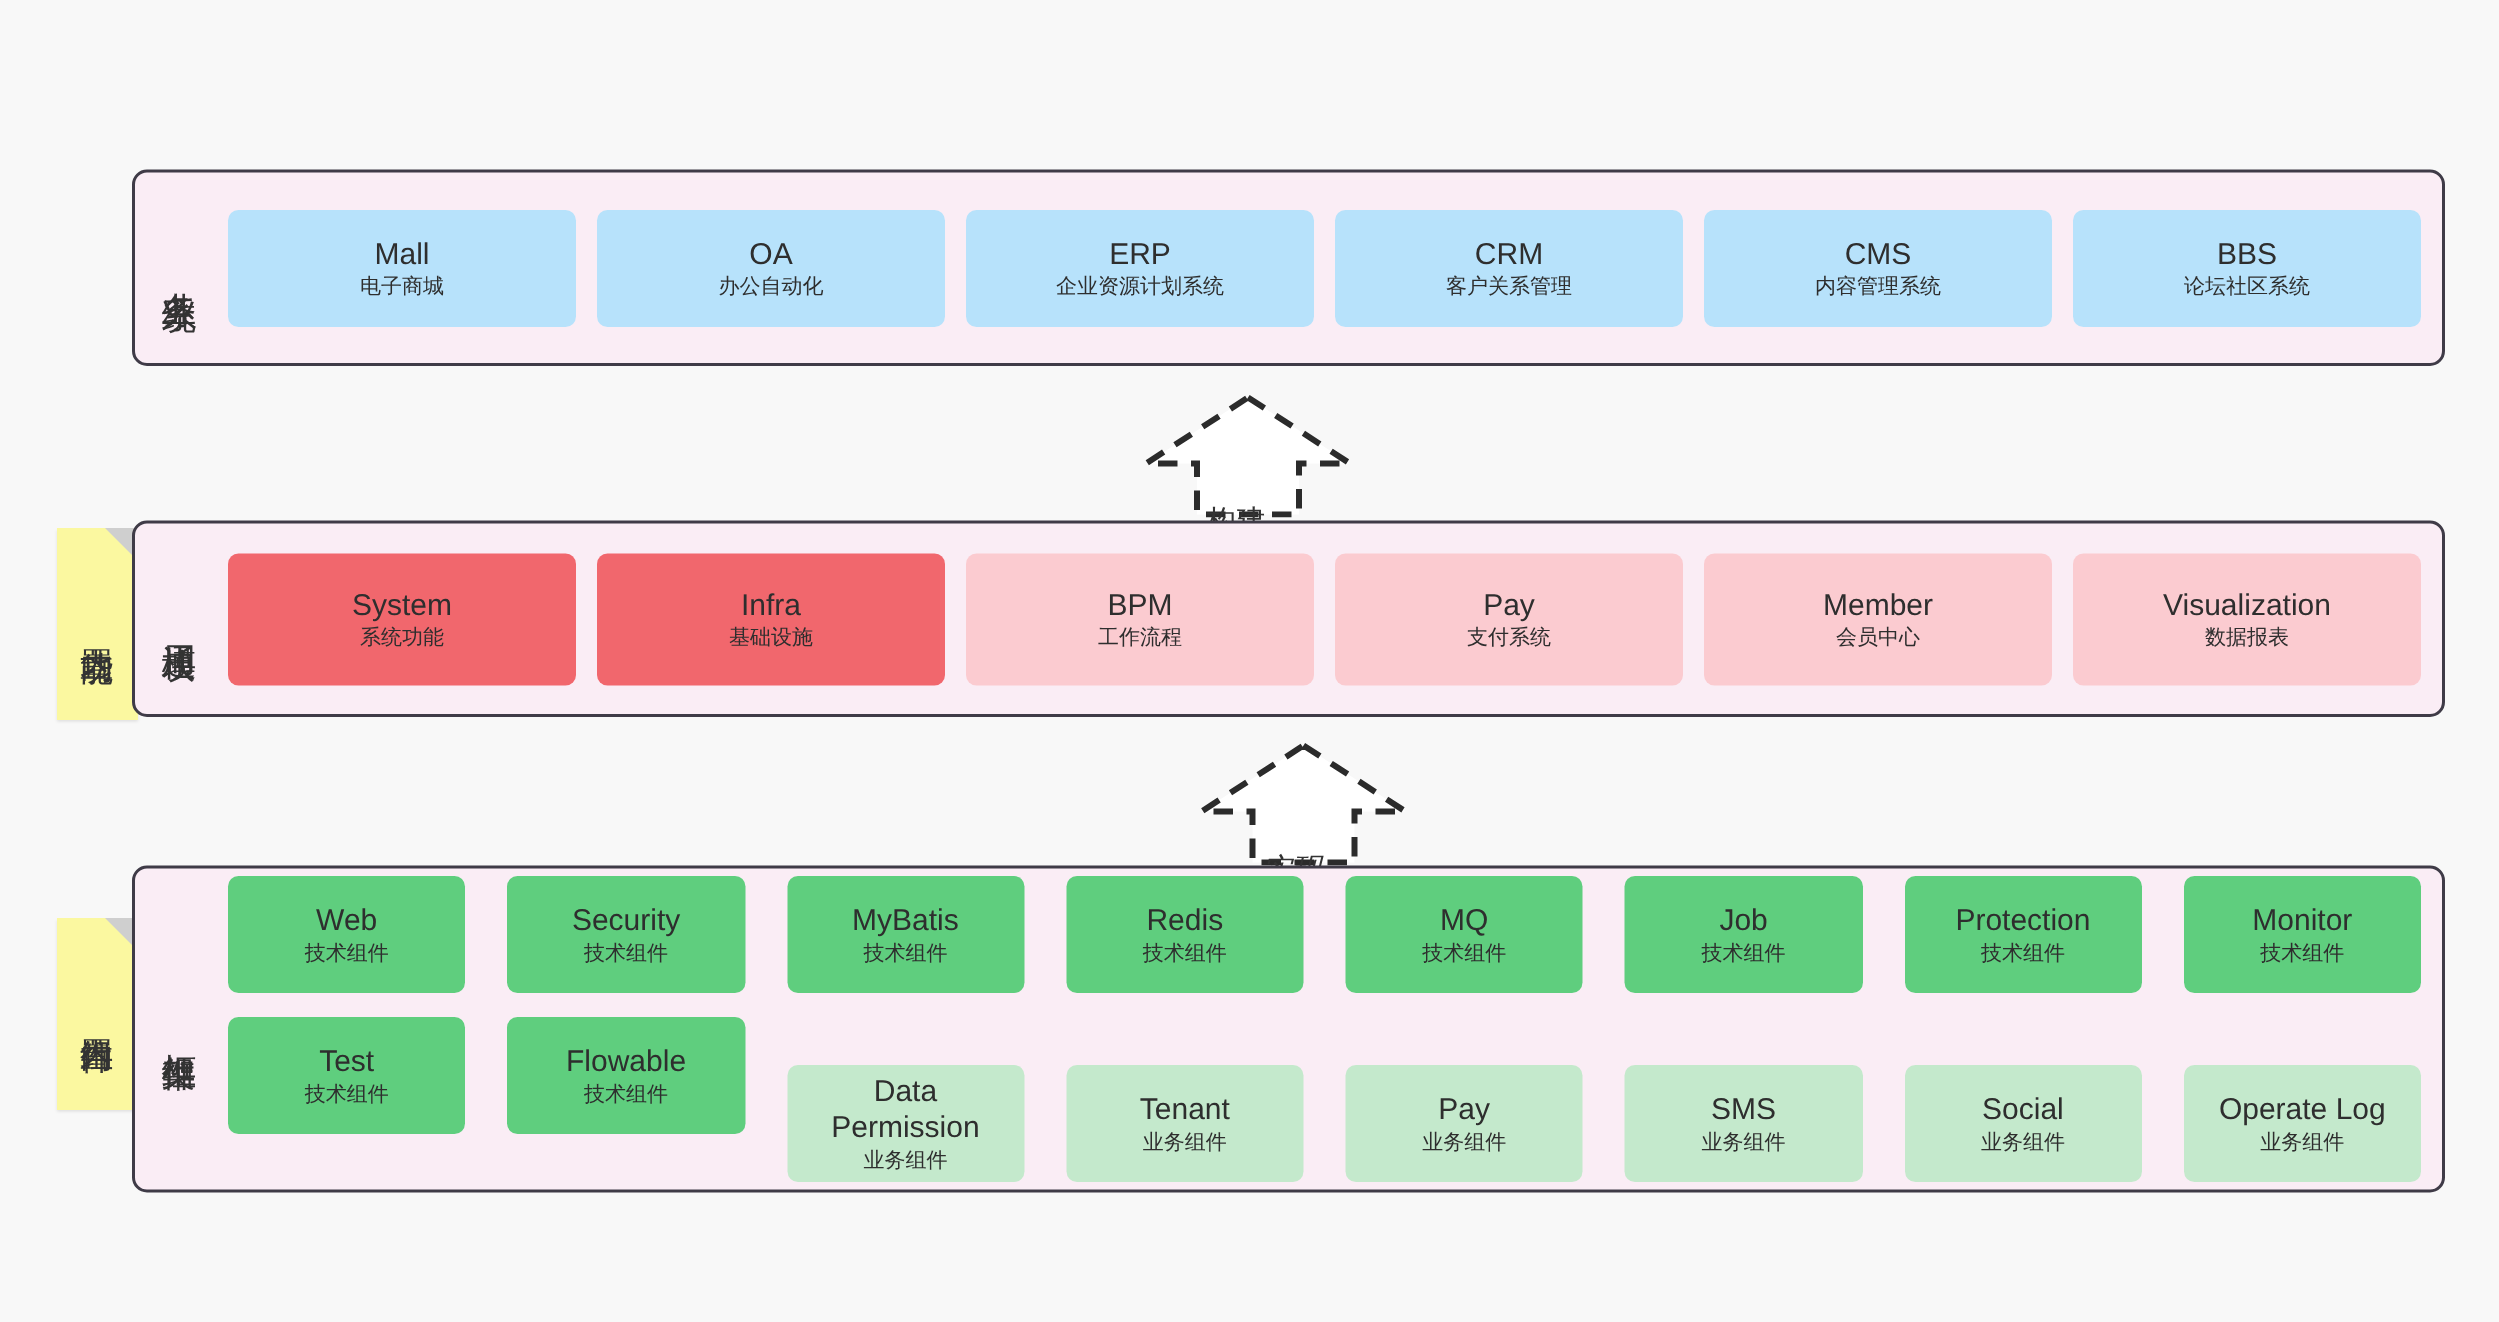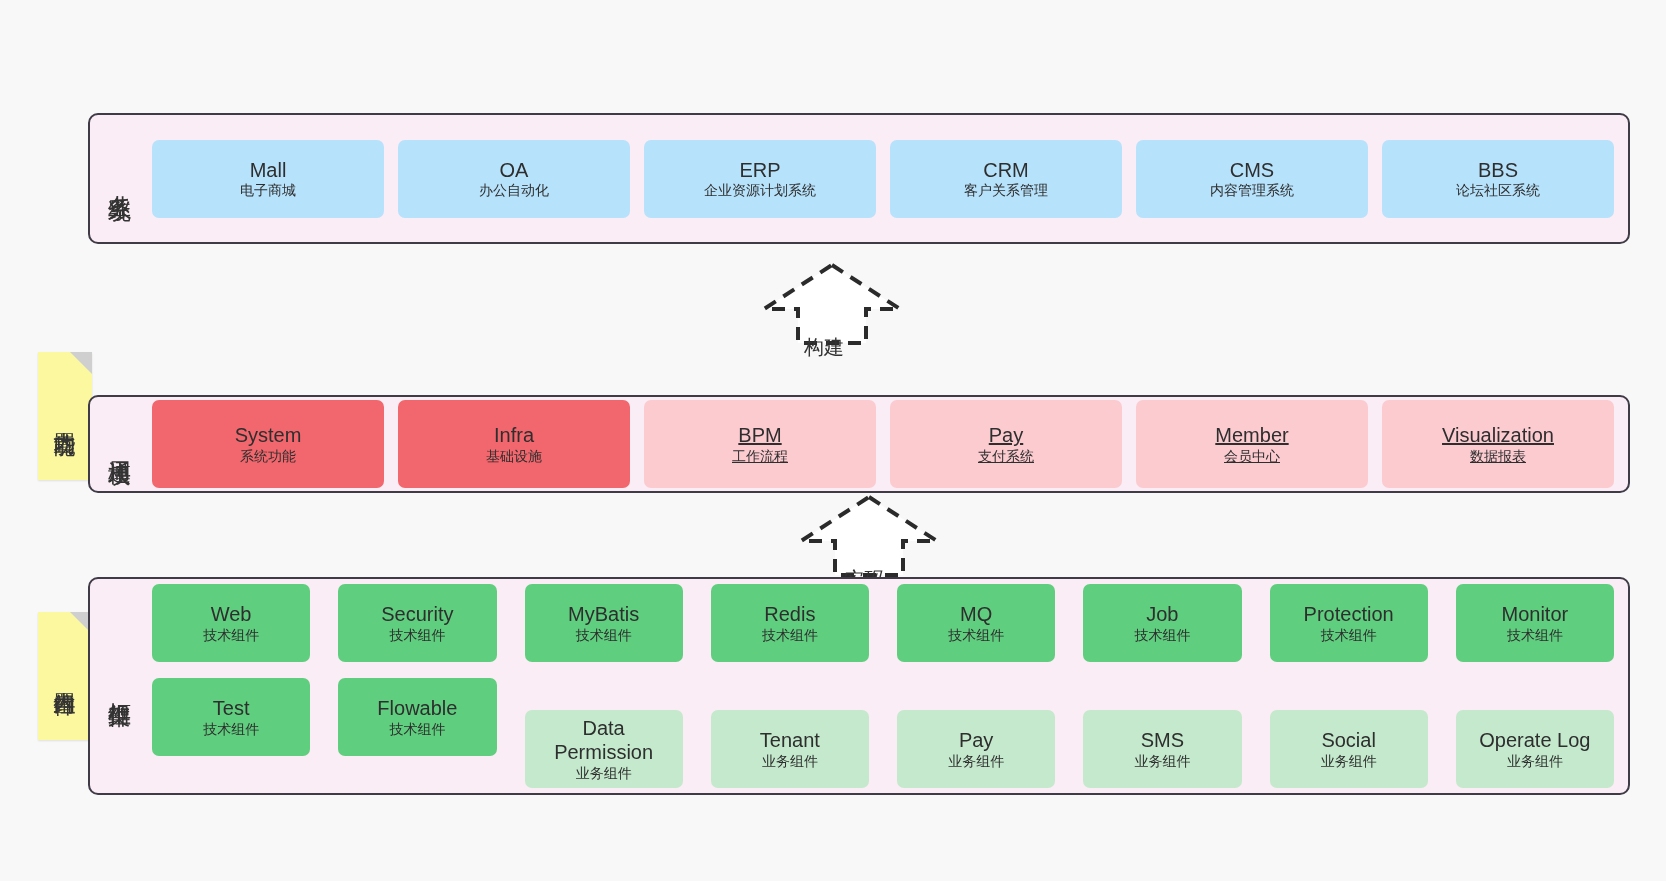--- a/index.html
+++ b/index.html
@@ -88,21 +88,21 @@
   .box .cn {
     font-size: 14px;
     white-space: nowrap;
   }
   .box.wrap-en .en {
     white-space: normal;
   }
 
   .box.biz     { background: #b7e2fb; height: 78px; }
   .box.core    { background: #f1676d; height: 88px; }
-  .box.modpink { background: #fbcbd0; height: 88px; text-decoration: underline; }
+  .box.modpink { background: #fbcbd0; height: 88px; }
   .box.tech    { background: #5fce7e; height: 78px; }
   .box.bizcomp { background: #c4e9cc; height: 78px; margin-top: 32px; }
 
   
   .sticky {
     position: absolute;
     width: 54px;
     background: #fbf8a0;
     color: #333;
     font-size: 22px;
@@ -182,21 +182,21 @@
       <path d="M 72 4 L 140 48 L 106 48 L 106 82 L 38 82 L 38 48 L 4 48 Z" fill="#ffffff" stroke="#2b2b2b" stroke-width="4" stroke-dasharray="13 9" stroke-linejoin="miter"></path>
     </svg>
     <span class="arrow-label" style="left:44px; top:35px;">构建</span>
   </div>
 
   <div class="sticky" style="left:38px; top:352px; height:128px;">
     <span class="fold"></span>
     <span>内置功能</span>
   </div>
 
-  <div class="layer-panel" id="layer-common" style="left:88px; top:347px; width:1542px; height:98px;margin-top:48px;">
+  <div class="layer-panel" id="layer-common" style="left:88px; top:347px; width:1542px; height:131px;">
     <div class="layer-title">通用模块</div>
     <div class="layer-body">
 
       <div class="box core">
         <span class="en">System</span>
         <span class="cn">系统功能</span>
       </div>
       <div class="box core">
         <span class="en">Infra</span>
         <span class="cn">基础设施</span>

